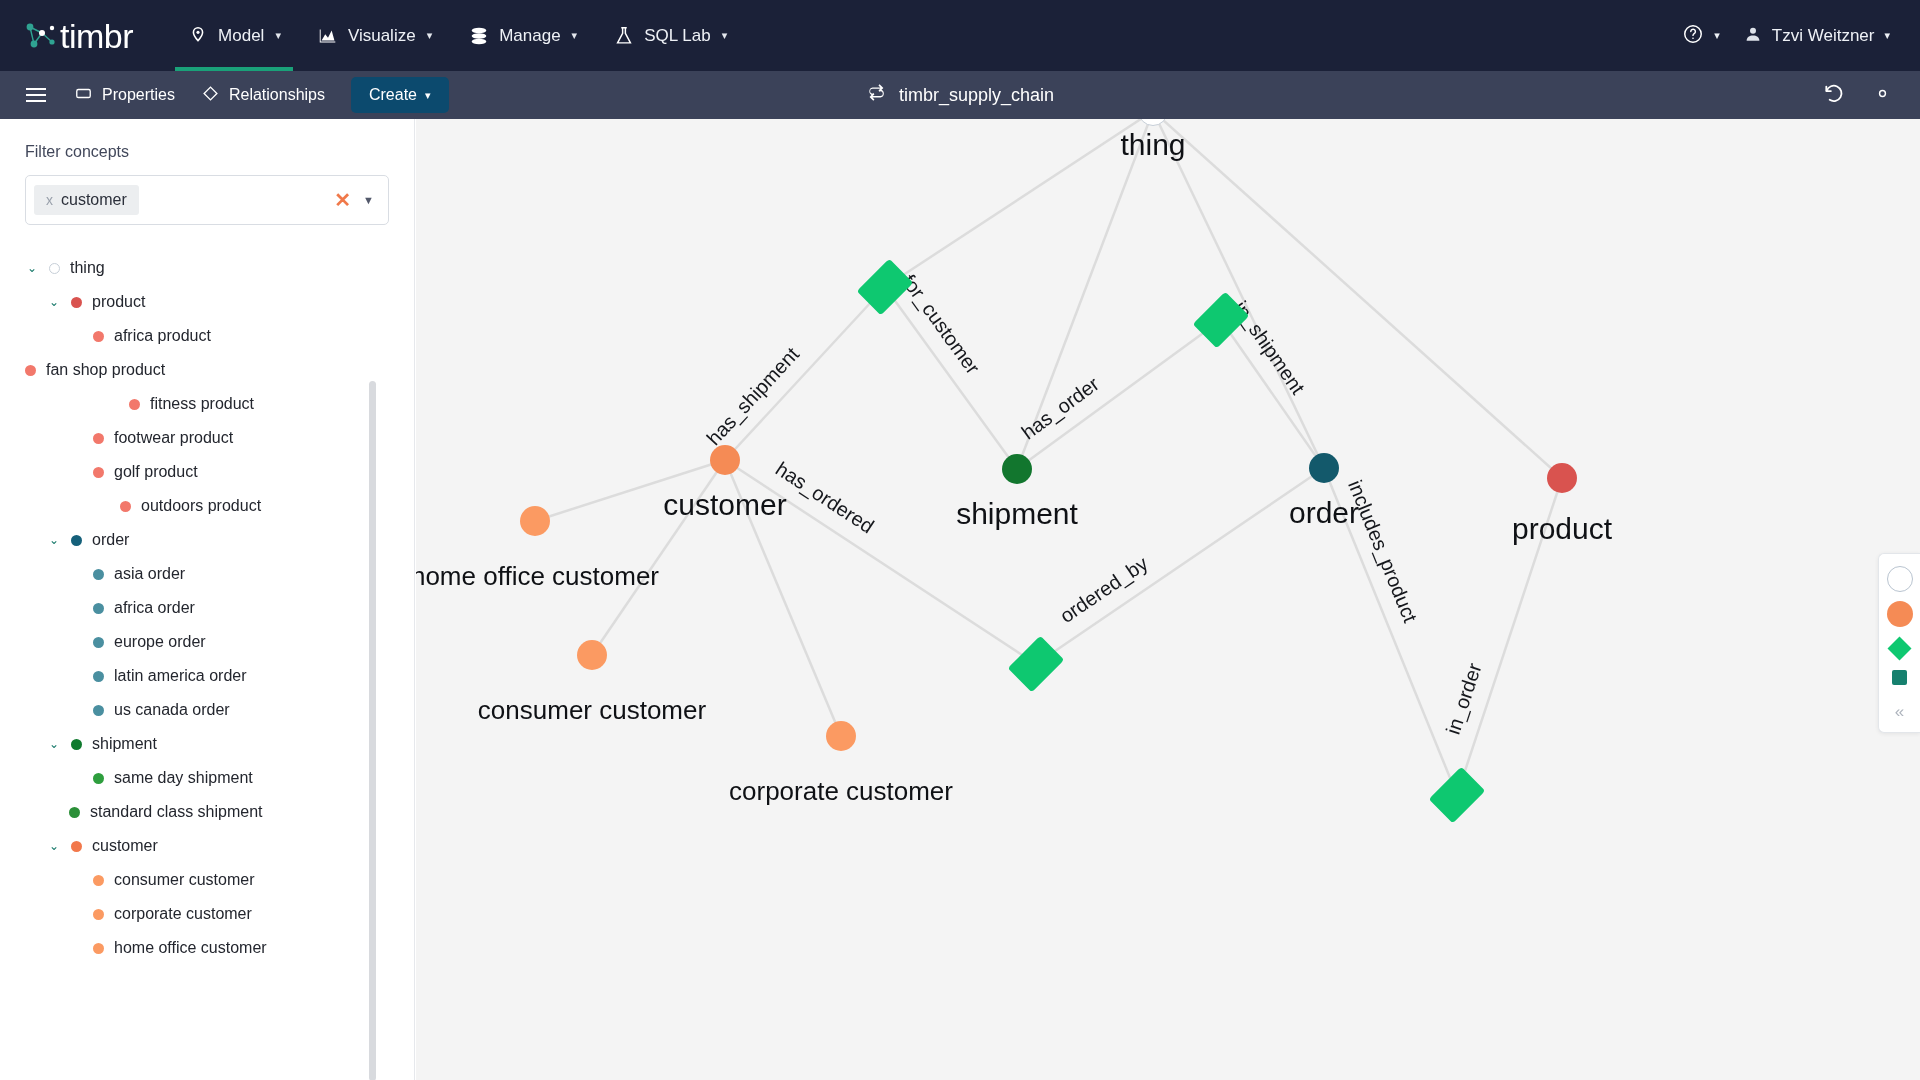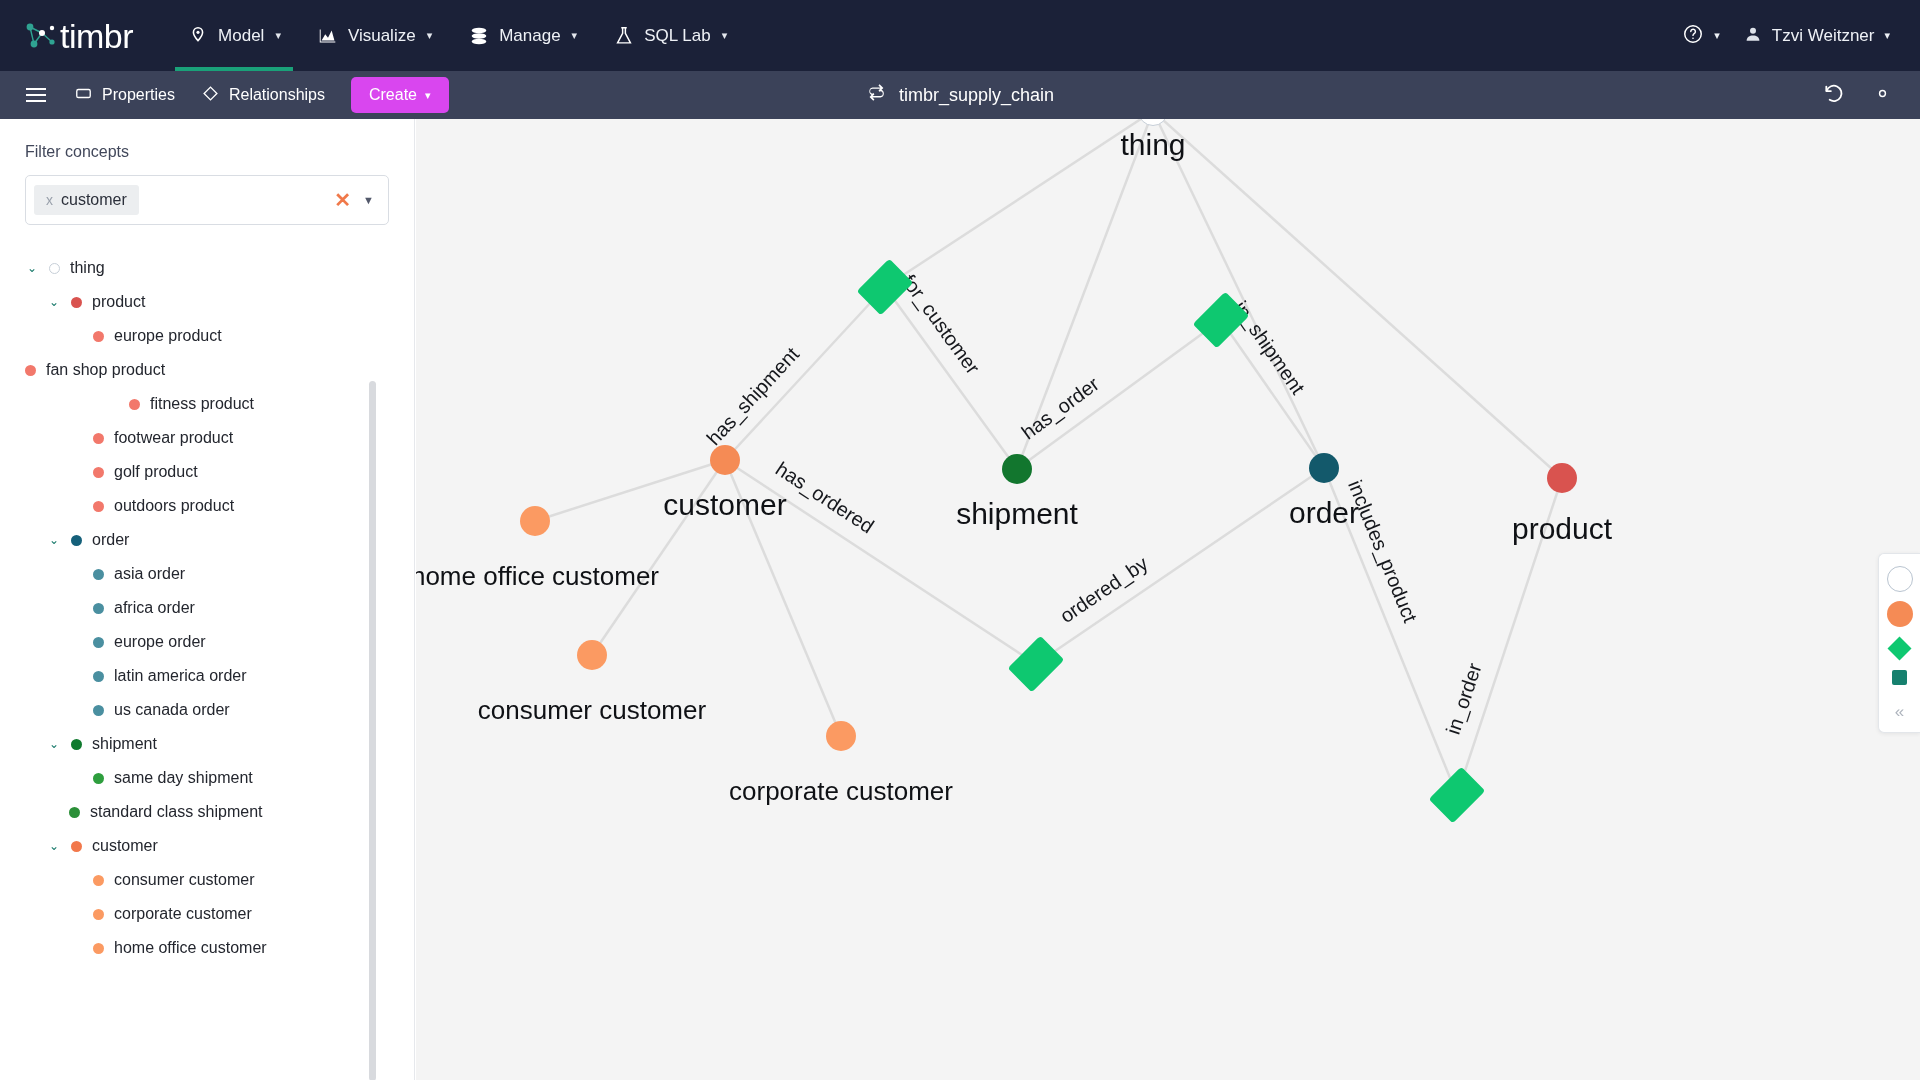--- a/index.html
+++ b/index.html
@@ -44,21 +44,21 @@
     background: #3b4259;
     display: flex; align-items: center;
   }
   #hamburger { margin-left: 26px; margin-right: 28px; cursor: pointer; display:flex; flex-direction:column; gap:4px; }
   #hamburger i { display:block; width: 20px; height: 2px; background: #fff; }
   .tb-item {
     display: flex; align-items: center; gap: 9px;
     color: #ffffff; font-size: 16px; margin-right: 26px; cursor: pointer;
   }
   #create-btn {
-    background: #d946ef; color: #fff; font-size: 16px;
+    background: #0c4a6e; color: #fff; font-size: 16px;
     border: none; border-radius: 5px; padding: 9px 18px;
     display: flex; align-items: center; gap: 8px; cursor: pointer;
     font-family: "Liberation Sans", sans-serif;
   }
   #toolbar-title {
     position: absolute; left: 50%; transform: translateX(-50%);
     display: flex; align-items: center; gap: 12px;
     color: #ffffff; font-size: 18px;
   }
   #toolbar-right { margin-left: auto; display: flex; align-items: center; gap: 26px; padding-right: 26px; }
@@ -307,21 +307,21 @@
         <span class="lbl">thing</span>
       </div>
       <div class="tree-row" style="padding-left: 46px;">
         <span class="chev">⌄</span>
         <span class="dot" style="background: rgb(217, 83, 79);"></span>
         <span class="lbl">product</span>
       </div>
       <div class="tree-row" style="padding-left: 68px;">
         <span class="chev blank">⌄</span>
         <span class="dot" style="background: rgb(242, 120, 107);"></span>
-        <span class="lbl">europe product</span>
+        <span class="lbl">africa product</span>
       </div>
       <div class="tree-row" style="">
         <span class="chev blank">⌄</span>
         <span class="dot" style="background: rgb(242, 120, 107);"></span>
         <span class="lbl">fan shop product</span>
       </div>
       <div class="tree-row" style="padding-left: 104px;">
         <span class="chev blank">⌄</span>
         <span class="dot" style="background: rgb(242, 120, 107);"></span>
         <span class="lbl">fitness product</span>
@@ -329,21 +329,21 @@
       <div class="tree-row" style="padding-left: 68px;">
         <span class="chev blank">⌄</span>
         <span class="dot" style="background: rgb(242, 120, 107);"></span>
         <span class="lbl">footwear product</span>
       </div>
       <div class="tree-row" style="padding-left: 68px;">
         <span class="chev blank">⌄</span>
         <span class="dot" style="background: rgb(242, 120, 107);"></span>
         <span class="lbl">golf product</span>
       </div>
-      <div class="tree-row" style="padding-left: 68px;">
+      <div class="tree-row" style="padding-left: 68px; margin-left: 27px;">
         <span class="chev blank">⌄</span>
         <span class="dot" style="background: rgb(242, 120, 107);"></span>
         <span class="lbl">outdoors product</span>
       </div>
       <div class="tree-row" style="padding-left: 46px;">
         <span class="chev">⌄</span>
         <span class="dot" style="background: rgb(21, 96, 122);"></span>
         <span class="lbl">order</span>
       </div>
       <div class="tree-row" style="padding-left: 68px;">

